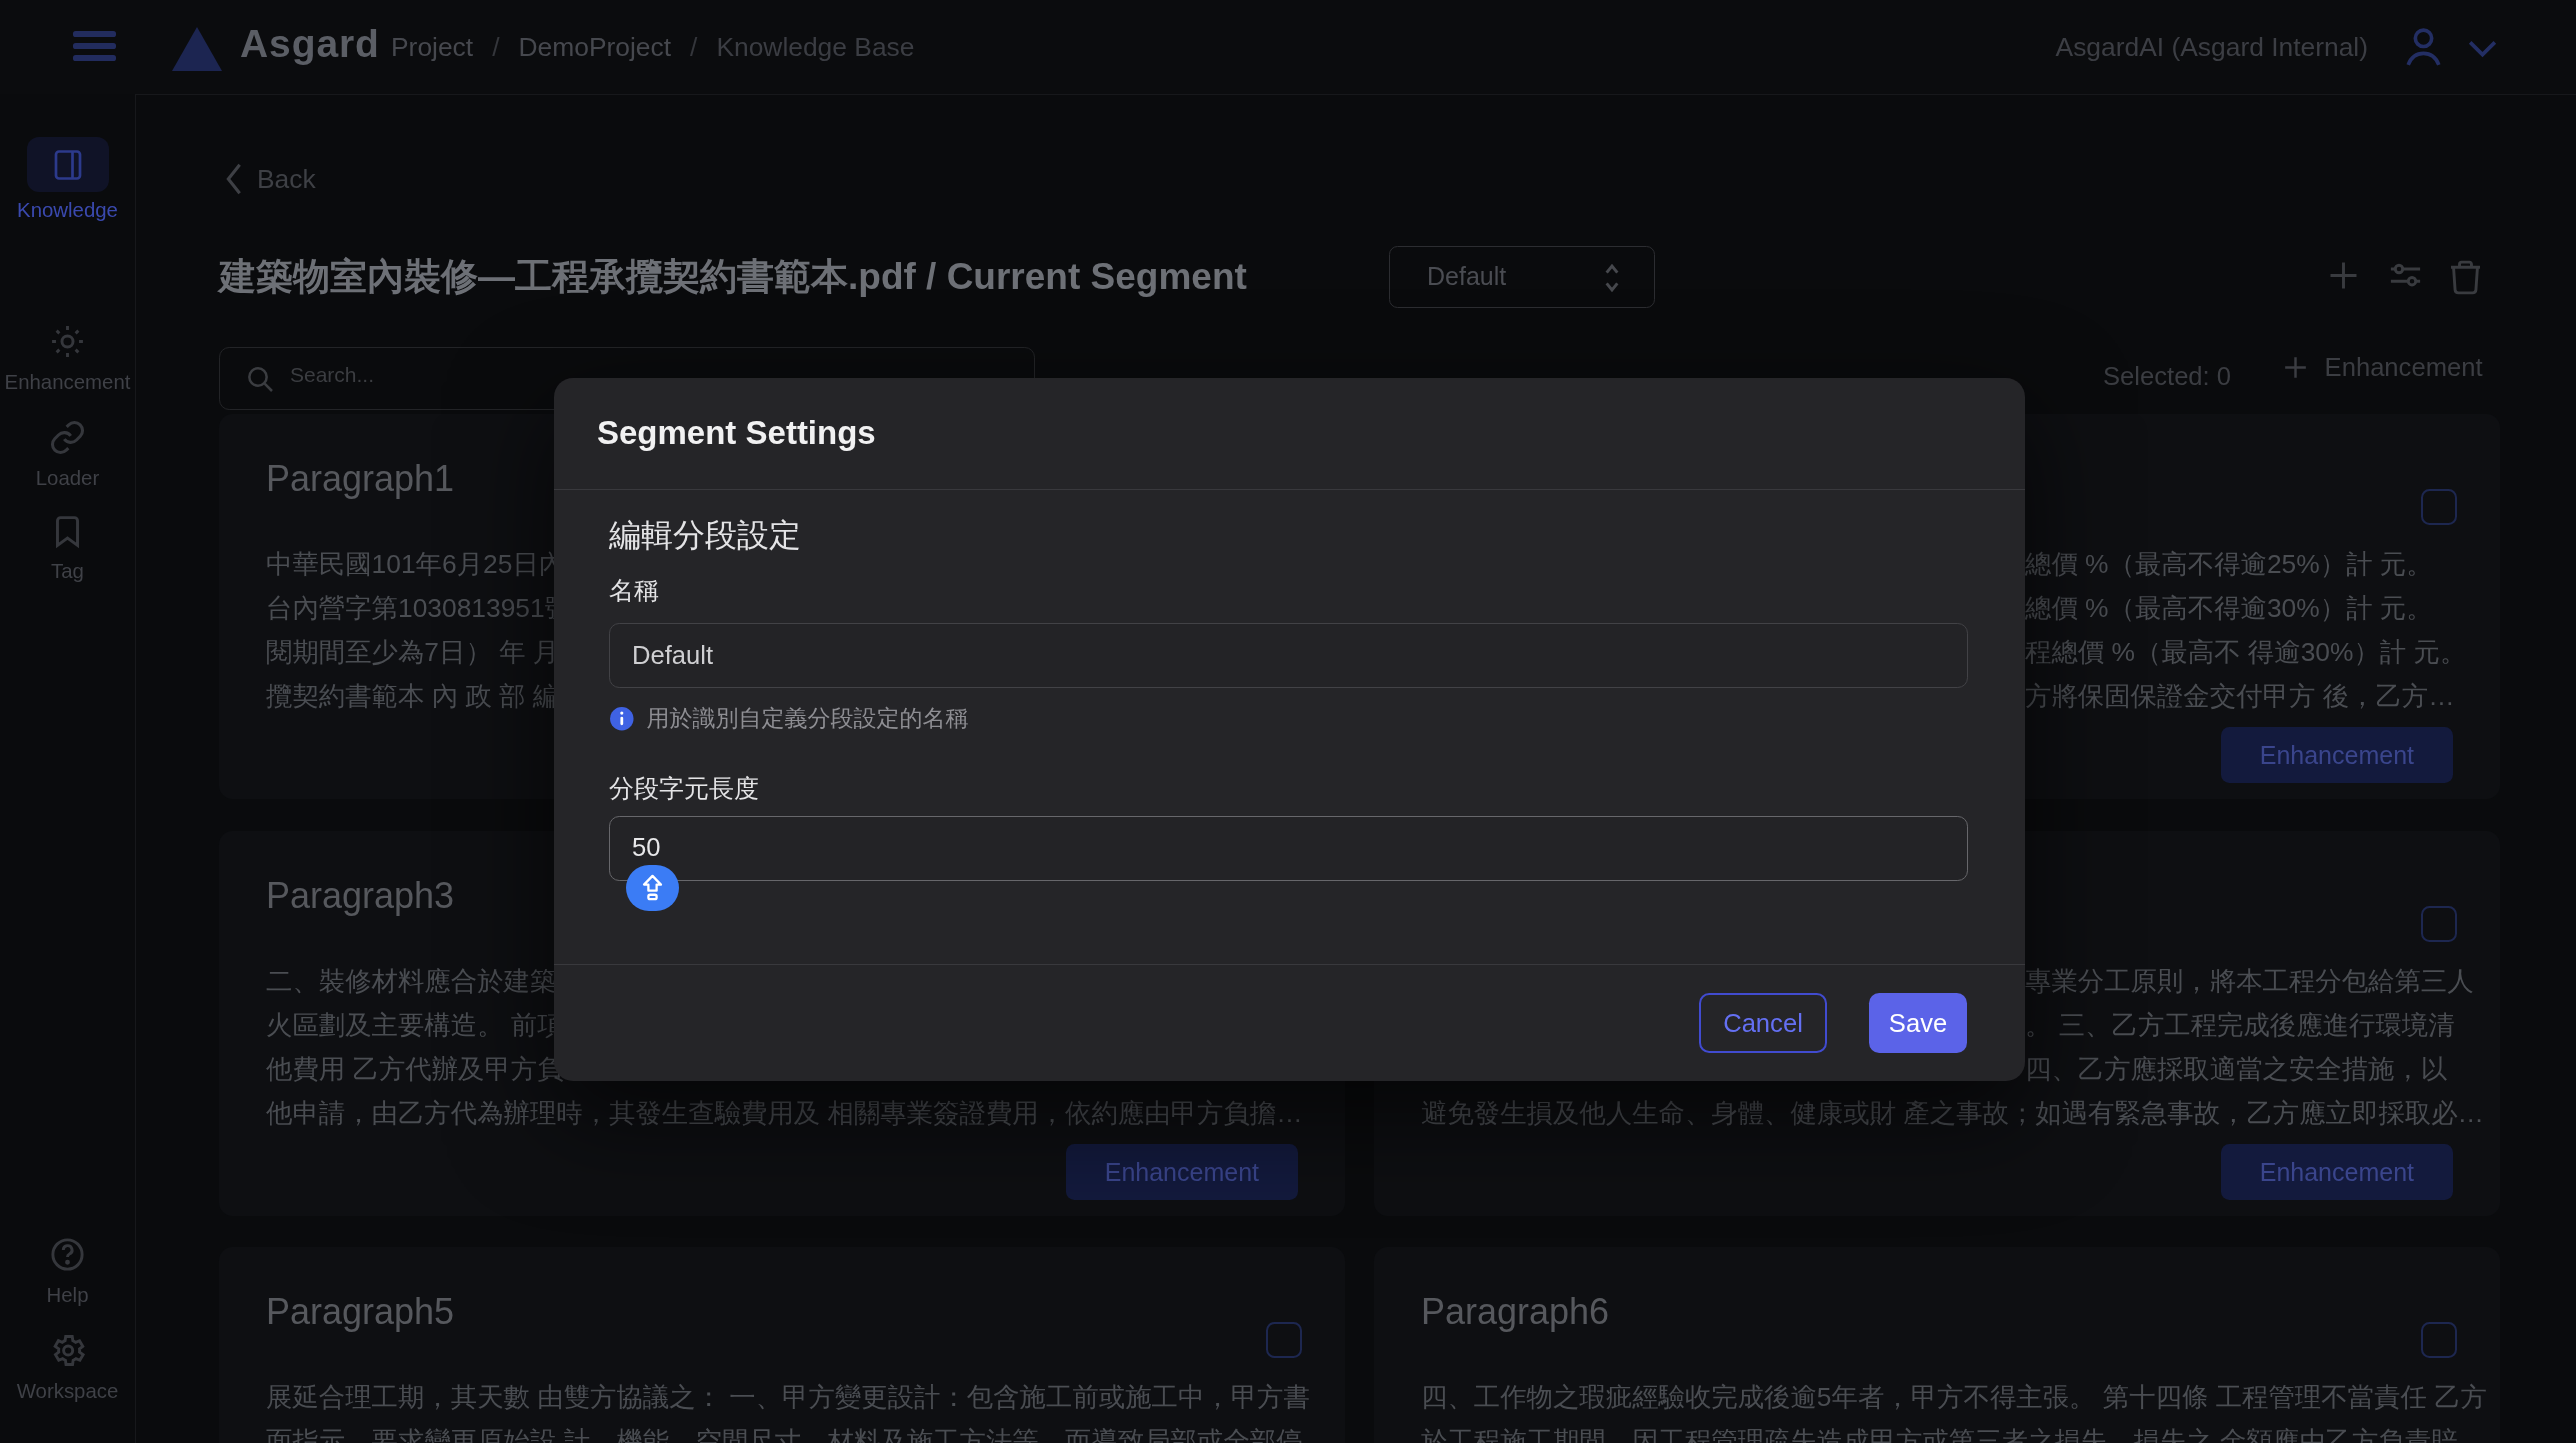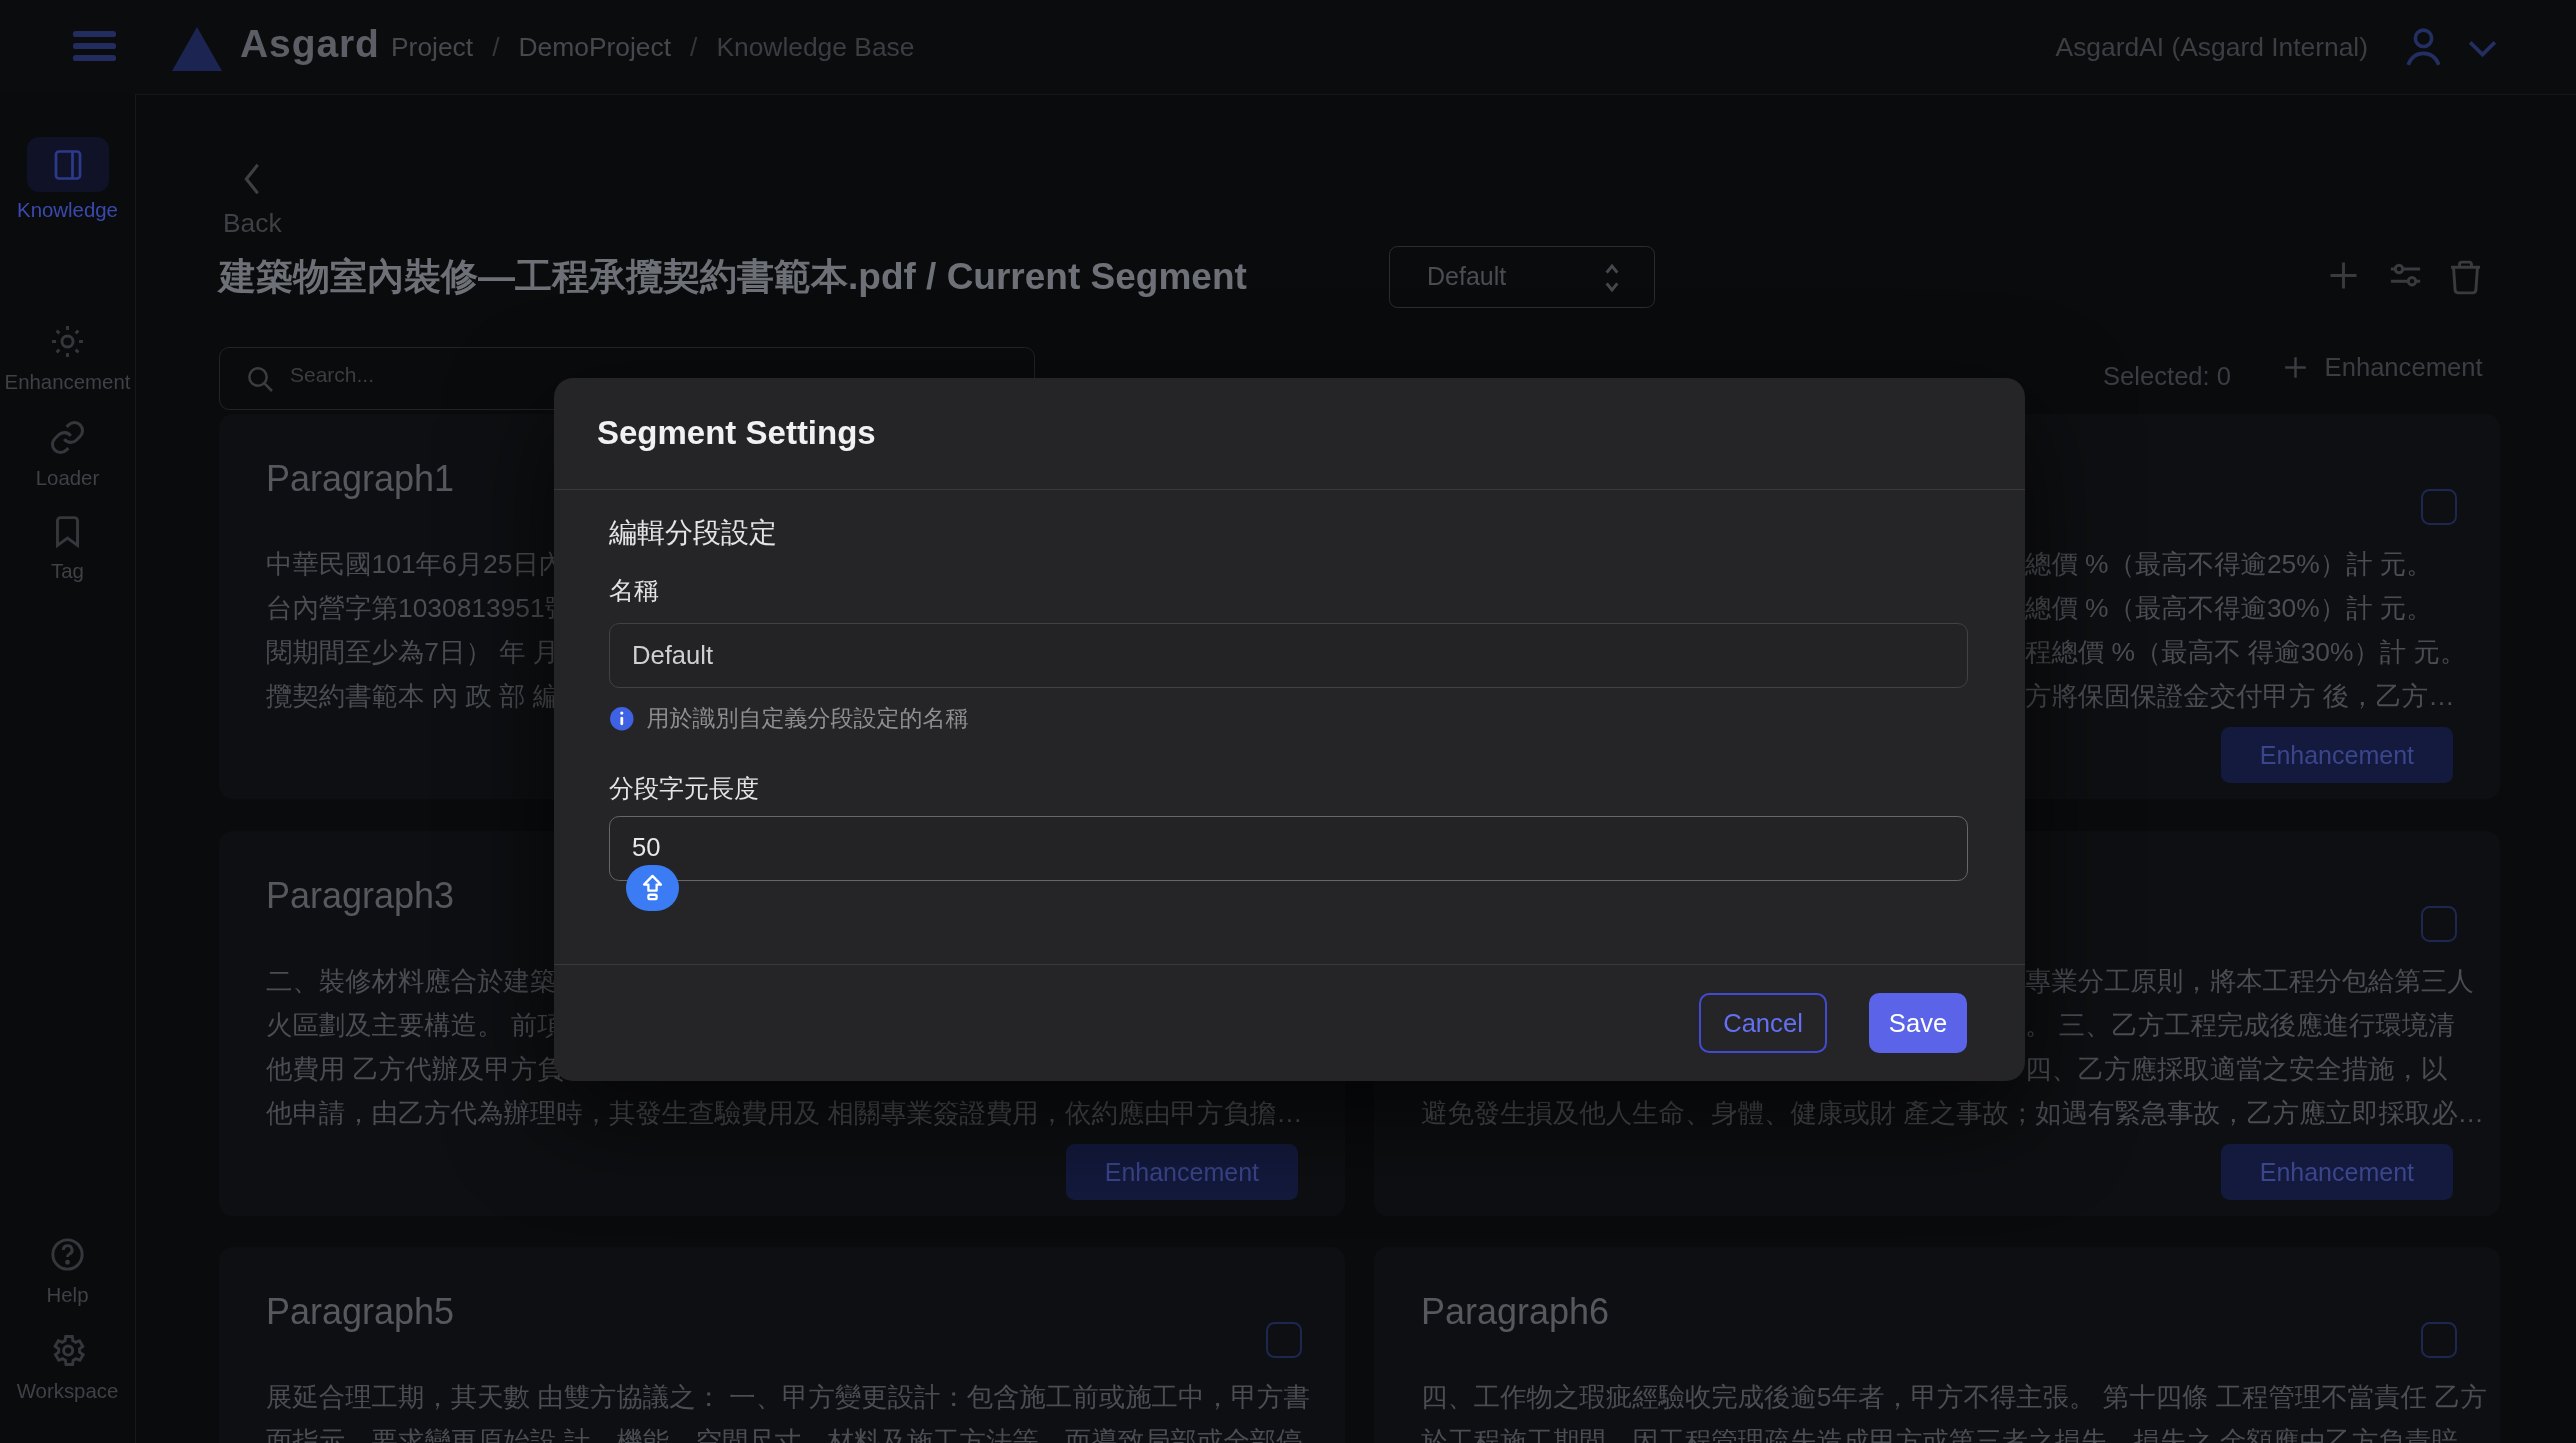--- a/index.html
+++ b/index.html
@@ -21,21 +21,21 @@
 
   
   #sidebar{position:absolute;left:0;top:94px;width:135px;height:1350px;background:#0a0b0d;border-right:0.9px solid #17181b;}
   .side-item{position:absolute;left:0;width:135px;text-align:center;}
   .side-label{font-size:20.4px;color:#3f4147;margin-top:6.8px;}
   .side-icon{display:inline-block;color:#35373c;}
   .icon-box{width:82px;height:55px;margin:0 auto;background:#101327;border-radius:12px;display:flex;align-items:center;justify-content:center;color:#2c3a8c;}
   .side-item.active .side-label{color:#3a49ae;}
 
   
-  #back{position:absolute;left:223px;top:162px;color:#3e4045;font-size:26.4px;display:flex;align-items:center;gap:12px;cursor:pointer;flex-direction:column;}
+  #back{position:absolute;left:223px;top:162px;color:#3e4045;font-size:26.4px;display:flex;align-items:center;gap:12px;cursor:pointer;}
   #page-title{position:absolute;left:219px;top:252px;font-size:37px;font-weight:700;color:#6d7076;}
   #seg-select{position:absolute;left:1389px;top:246px;width:264px;height:60px;border:1.7px solid #2c2d31;border-radius:8.5px;cursor:pointer;}
   #seg-select .val{position:absolute;left:37px;top:14.5px;font-size:25px;color:#4a4c52;}
   #seg-select .uf{position:absolute;right:25.6px;top:12.8px;color:#46484d;}
   .hdr-icon{position:absolute;top:256px;color:#393b3f;cursor:pointer;}
   #icon-add{left:2324px;}
   #icon-tune{left:2385px;}
   #icon-trash{left:2445px;}
 
   
@@ -51,21 +51,21 @@
   .card .ctitle{position:absolute;left:47px;top:44px;font-size:36px;font-weight:500;color:#56585d;}
   .card .cbox{position:absolute;right:43px;top:75px;width:32px;height:32px;border:2.6px solid #1d2750;border-radius:8.5px;}
   .card .lines{position:absolute;left:47px;top:128px;right:47px;}
   .card .cline{height:44px;line-height:44px;font-size:26.4px;color:#4a4d52;white-space:nowrap;overflow:visible;}
   .card .enh-btn{position:absolute;right:47px;top:313px;height:56px;padding:0 39px;background:#131a3d;color:#3a458c;font-size:25px;border:none;border-radius:8.5px;display:flex;align-items:center;cursor:pointer;}
 
   
   #modal{position:absolute;left:554px;top:378px;width:1471px;height:703px;background:#252528;border-radius:19px;z-index:50;box-shadow:0 34px 102px rgba(0,0,0,.65);}
   #modal-header{position:absolute;left:0;top:0;right:0;height:111px;border-bottom:0.9px solid #39393d;}
   #modal-title{position:absolute;left:43px;top:36px;font-size:33px;font-weight:600;color:#f1f1f2;}
-  #modal-sub{position:absolute;left:55px;top:136px;font-size:28px;font-weight:500;color:#e4e4e6;}
+  #modal-sub{position:absolute;left:55px;top:136px;font-size:32px;font-weight:500;color:#e4e4e6;}
   .m-label{position:absolute;left:55px;font-size:25px;color:#e4e4e6;}
   #name-label{top:196px;}
   #len-label{top:394px;}
   .m-input{position:absolute;left:55px;width:1359px;height:65px;border-radius:10.2px;background:#232326;box-sizing:border-box;}
   #name-input{top:245px;border:0.9px solid #424246;}
   #name-input .iv{position:absolute;left:22px;top:17px;font-size:25.6px;color:#cfcfd2;}
   #len-input{top:438px;border:1.7px solid #67676b;}
   #len-input .iv{position:absolute;left:22px;top:16px;font-size:25.6px;color:#e8e8ea;}
   #hint-row{position:absolute;left:55px;top:325px;display:flex;align-items:center;gap:12px;}
   #hint-text{font-size:23px;color:#8e8e93;}

